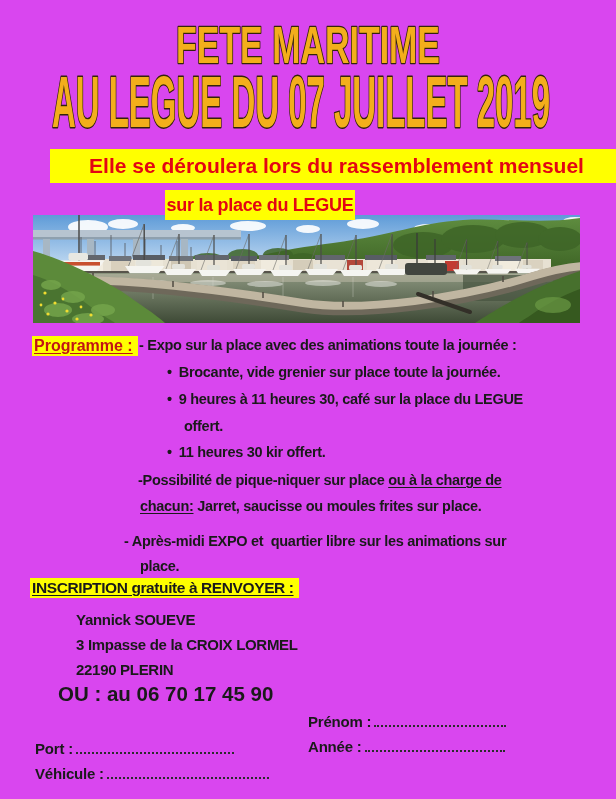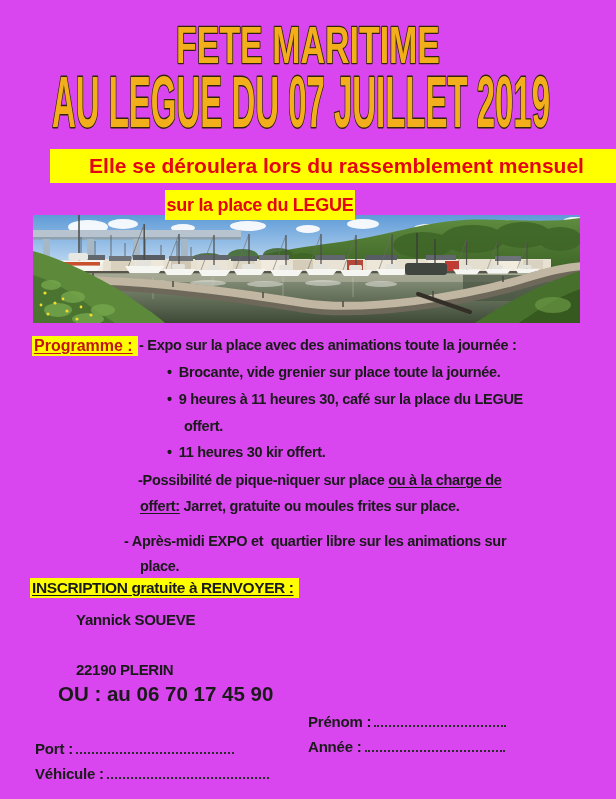--- a/index.html
+++ b/index.html
@@ -274,30 +274,31 @@
   </div>
   <div class="tl bl2b">offert.</div>
   <div class="tl bl3">
     <span class="bchar">•</span><span>11 heures 30 kir offert.</span>
   </div>
 
   <div class="tl pc1">
     <span>-Possibilité de pique-niquer sur place </span><span class="ul">ou à la charge de</span>
   </div>
   <div class="tl pc2">
-    <span class="ul">offert:</span><span> Jarret, gratuite ou moules frites sur place.</span>
+    <span class="ul">chacun:</span><span> Jarret, saucisse ou moules frites sur place.</span>
   </div>
 
   <div class="tl am1">- Après-midi EXPO et &nbsp;quartier libre sur les animations sur</div>
   <div class="tl am2">place.</div>
 
   <div class="tl insc">
     <span class="hl ul">INSCRIPTION gratuite à RENVOYER :</span>
   </div>
   <div class="tl nm">Yannick SOUEVE</div>
+  <div class="tl ad1">3 Impasse de la CROIX LORMEL</div>
   <div class="tl ad2">22190 PLERIN</div>
   <div class="tl ph">OU : au 06 70 17 45 90</div>
 
   <div class="tl fr f-prenom">
     <span>Prénom :</span><span class="dots w132"></span>
   </div>
   <div class="tl fr f-port">
     <span>Port :</span><span class="dots w158"></span>
   </div>
   <div class="tl fr f-vehicule">

